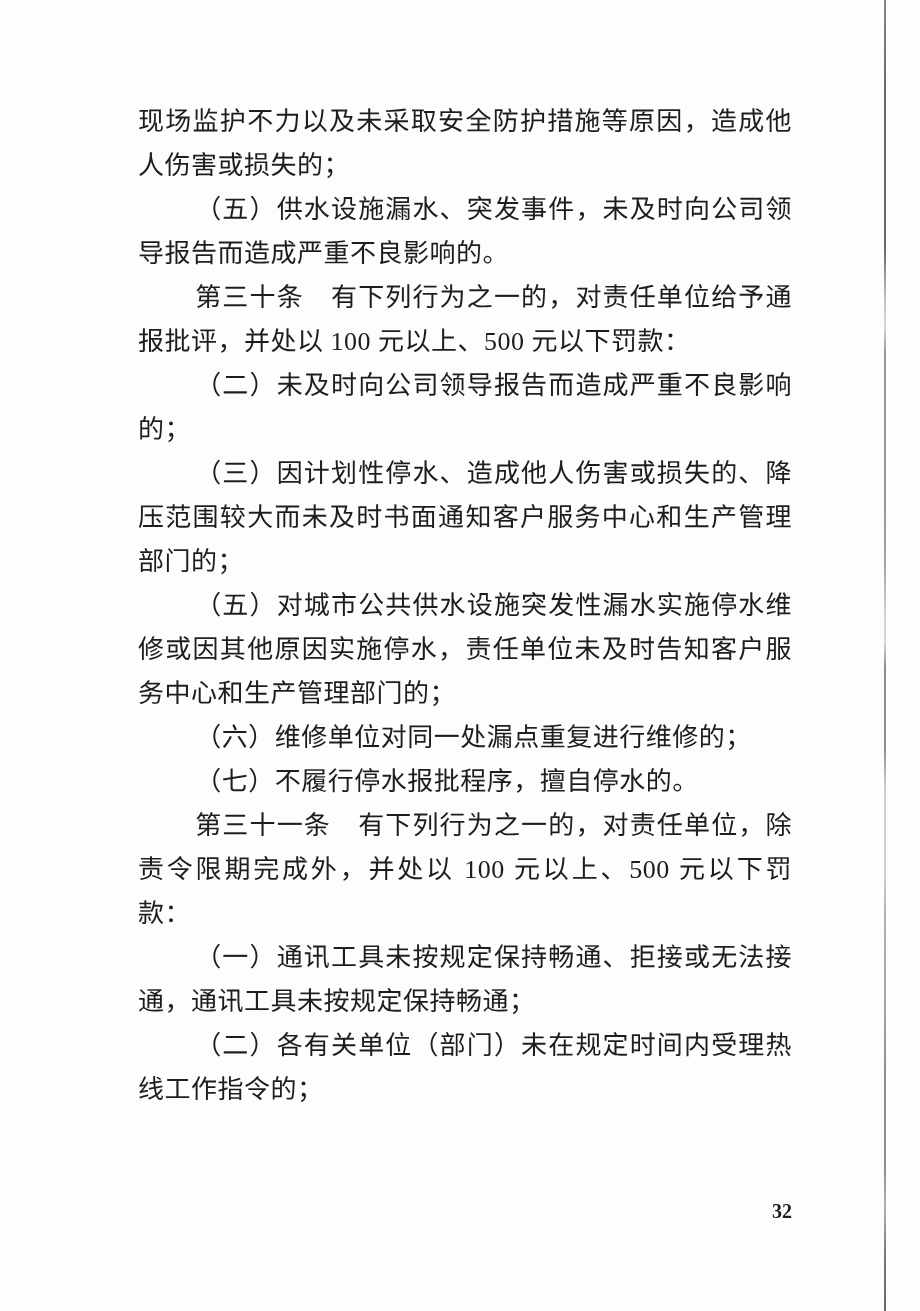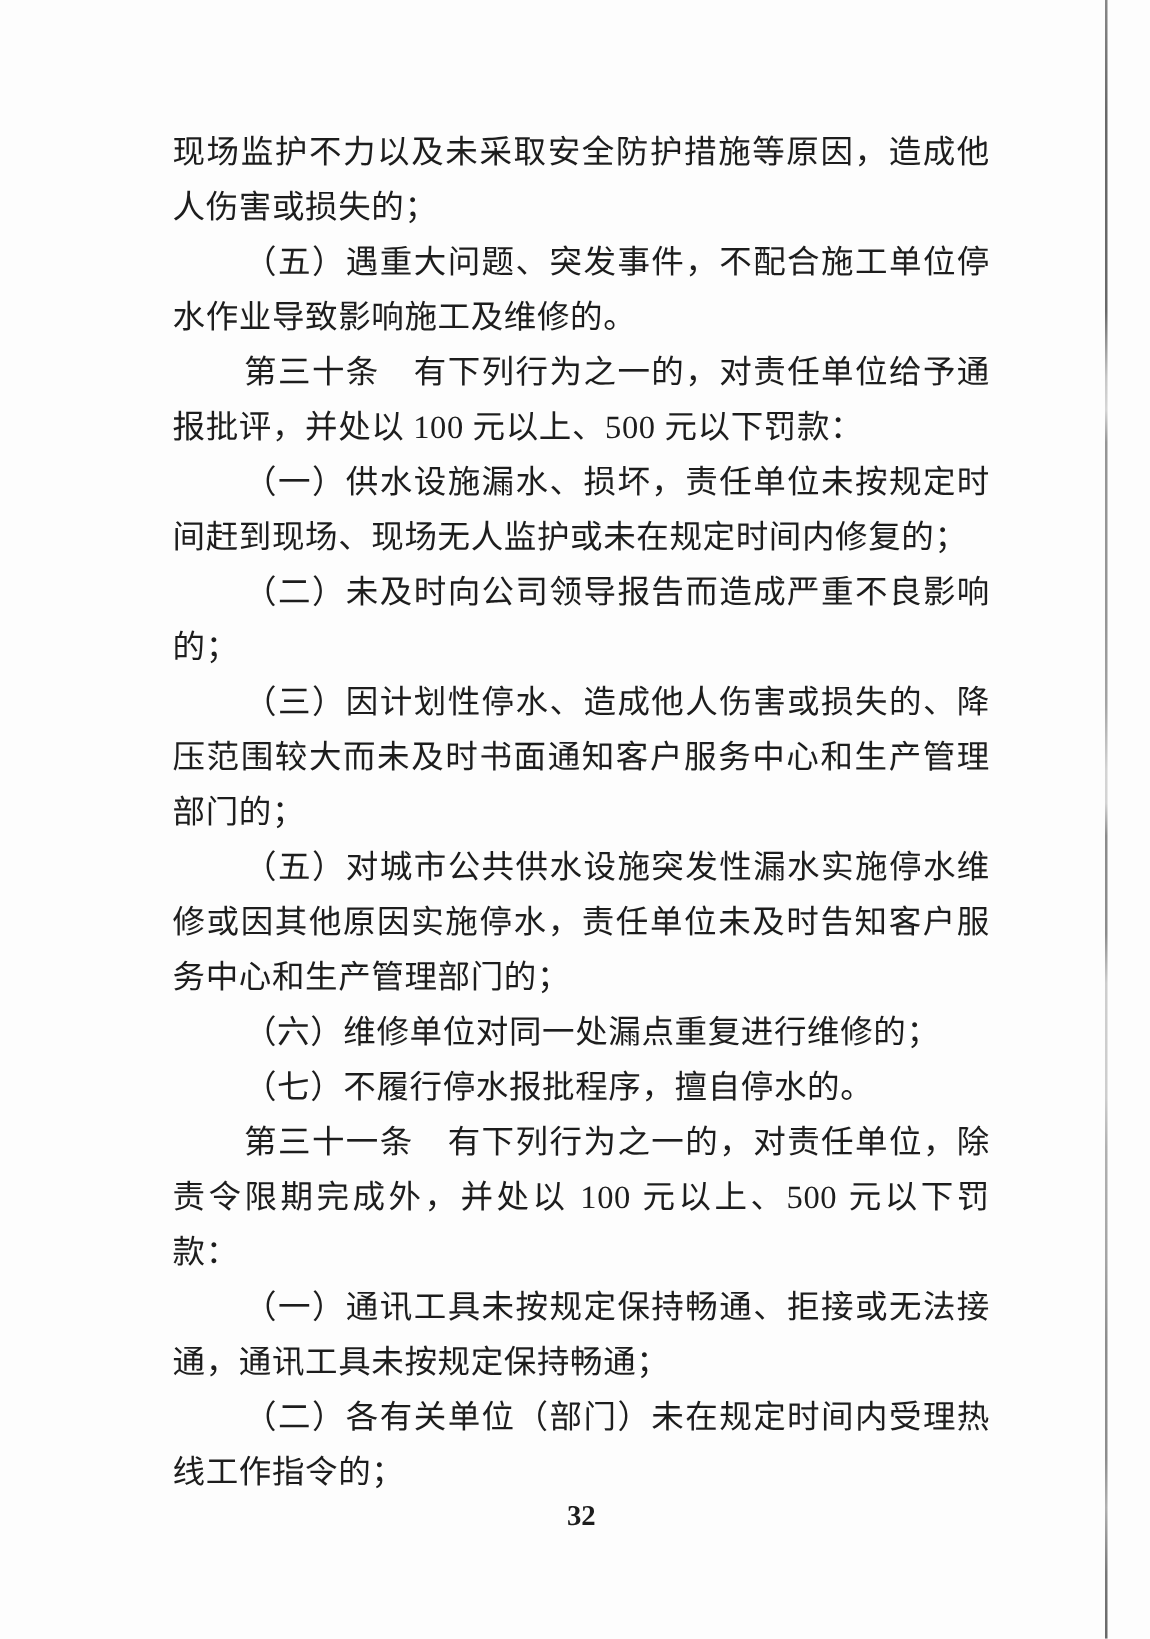--- a/index.html
+++ b/index.html
@@ -37,22 +37,22 @@
     text-indent: 2.2em;
   }
   .para b {
     font-weight: normal;
   }
   .footer {
     position: absolute;
     top: 1200px;
     left: 138px;
     width: 654px;
-    text-align: center;
-    font-size: 23px;
+    text-align: right;
+    font-size: 20px;
     font-weight: bold;
     color: #1d1d1d;
   }
   
   .scan-line {
     position: absolute;
     left: 884px;
     top: 0;
     width: 2px;
     height: 1311px;
@@ -80,23 +80,22 @@
       #585858 100%);
     opacity: 0.9;
   }
 </style>
 </head>
 <body>
 
 <div class="page">
   <main class="text-col">
       <p class="para">现场监护不力以及未采取安全防护措施等原因，造成他人伤害或损失的；</p>
-      <p class="para indent">（五）遇重大问题、突发事件，不配合施工单位停水作业导致影响施工及维修的。</p>
+      <p class="para indent">（五）供水设施漏水、突发事件，未及时向公司领导报告而造成严重不良影响的。</p>
       <p class="para indent"><b>第三十条</b>　有下列行为之一的，对责任单位给予通报批评，并处以 100 元以上、500 元以下罚款：</p>
-      <p class="para indent">（一）供水设施漏水、损坏，责任单位未按规定时间赶到现场、现场无人监护或未在规定时间内修复的；</p>
       <p class="para indent">（二）未及时向公司领导报告而造成严重不良影响的；</p>
       <p class="para indent">（三）因计划性停水、造成他人伤害或损失的、降压范围较大而未及时书面通知客户服务中心和生产管理部门的；</p>
       <p class="para indent">（五）对城市公共供水设施突发性漏水实施停水维修或因其他原因实施停水，责任单位未及时告知客户服务中心和生产管理部门的；</p>
       <p class="para indent">（六）维修单位对同一处漏点重复进行维修的；</p>
       <p class="para indent">（七）不履行停水报批程序，擅自停水的。</p>
       <p class="para indent"><b>第三十一条</b>　有下列行为之一的，对责任单位，除责令限期完成外，并处以 100 元以上、500 元以下罚款：</p>
       <p class="para indent">（一）通讯工具未按规定保持畅通、拒接或无法接通，通讯工具未按规定保持畅通；</p>
       <p class="para indent">（二）各有关单位（部门）未在规定时间内受理热线工作指令的；</p>
     </main>
 

